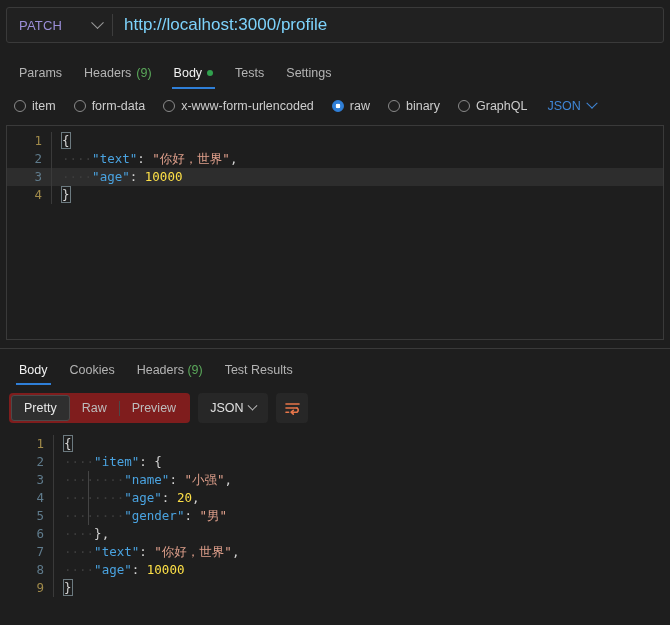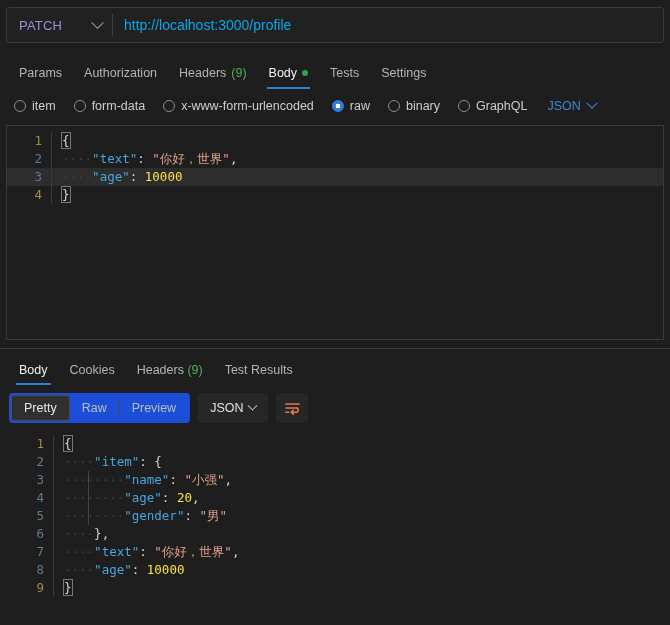--- a/index.html
+++ b/index.html
@@ -37,22 +37,22 @@
     width: 9px; height: 9px;
     border-right: 1.4px solid #9a9a9a;
     border-bottom: 1.4px solid #9a9a9a;
     transform: rotate(45deg) translate(-2px,-2px);
   }
   .v-sep { width: 1px; height: 22px; background: #3d3d3d; }
   .url-input {
     flex: 1; height: 100%;
     display: flex; align-items: center;
     padding-left: 11px;
-    color: #0ea5e9;
-    font-size: 14px;
+    color: #7dd3fc;
+    font-size: 17px;
     cursor: text;
   }
 
   
   .req-tabs {
     display: flex; align-items: flex-end;
     height: 34px;
     margin: 12px 0 0 0;
     padding: 0 8px;
   }
@@ -182,21 +182,21 @@
   }
 
   
   .res-toolbar {
     display: flex; align-items: center;
     gap: 8px; padding: 0 9px;
     height: 34px; margin-top: 6px;
   }
   .seg-group {
     display: flex; align-items: center;
-    background: #1d4ed8; border-radius: 4px;
+    background: #7f1d1d; border-radius: 4px;
     height: 30px; padding: 0 2px;
   }
   .seg {
     display: flex; align-items: center; justify-content: center;
     height: 26px; padding: 0 12px;
     color: #bdbdbd; font-size: 12.5px;
     border-radius: 3px; cursor: pointer;
     white-space: nowrap;
   }
   .seg.active {
@@ -236,23 +236,20 @@
     <span class="method-label">PATCH</span>
     <span class="chev"></span>
   </div>
   <div class="v-sep"></div>
   <div class="url-input" title="Enter request URL">http://localhost:3000/profile</div>
 </div>
 
 <div class="req-tabs" id="req-tabs">
     <div class="req-tab">
       <span>Params</span>
-    </div>
-    <div class="req-tab">
-      <span>Authorization</span>
     </div>
     <div class="req-tab">
       <span>Headers</span>
       <span class="tab-count">(9)</span>
     </div>
     <div class="req-tab active">
       <span>Body</span>
       <span class="dot-green"></span>
     </div>
     <div class="req-tab">

